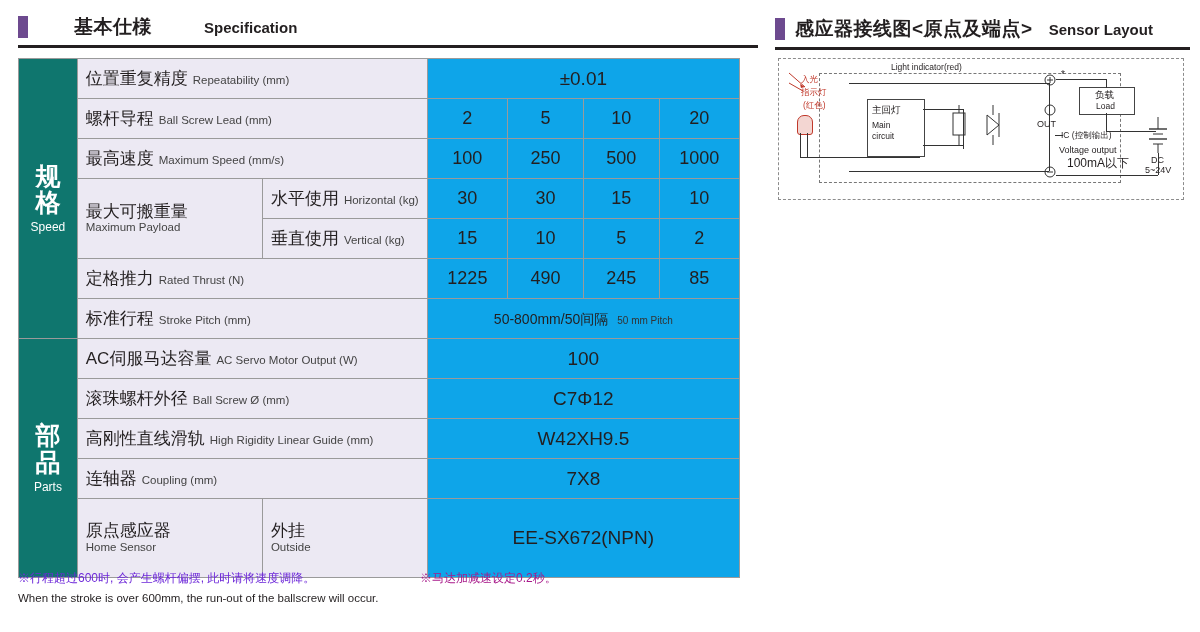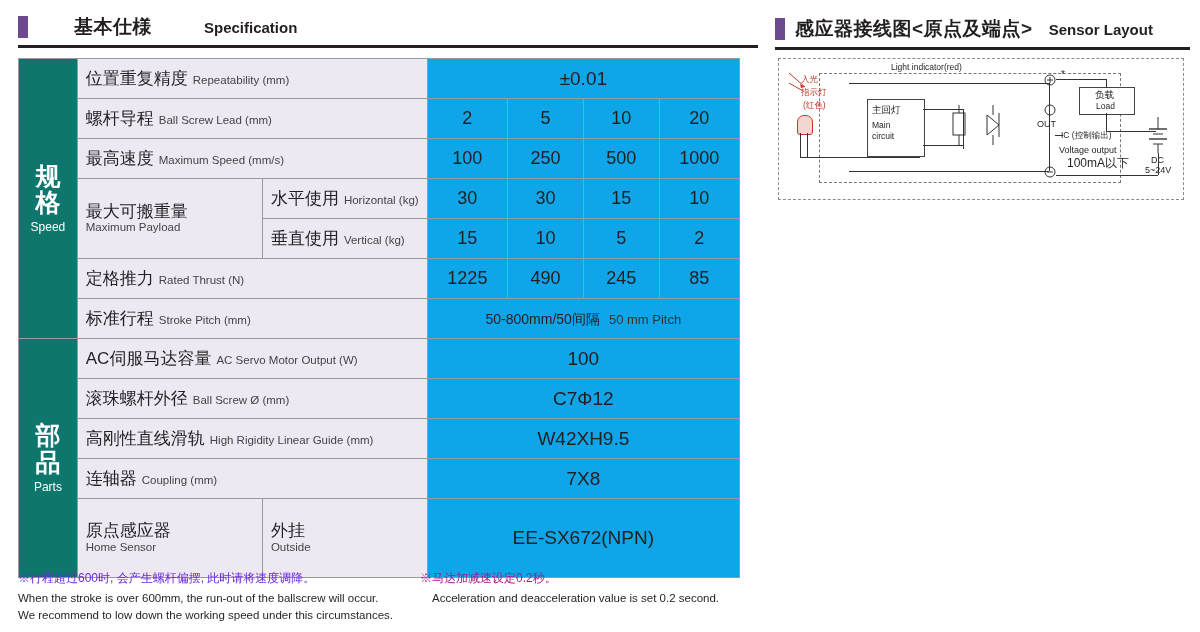--- a/index.html
+++ b/index.html
@@ -151,21 +151,21 @@
         <td class="val vcol">245</td>
         <td class="val vcol">85</td>
       </tr>
 
       <tr>
         <td class="lbl lbl-wide" colspan="2">
           <span class="cn">标准行程</span><span class="en">Stroke Pitch (mm)</span>
         </td>
         <td class="val" colspan="4">
           <span style="font-size:14px">50-800mm/50间隔</span>
-          <span style="font-size:13px;color:#333;margin-left:4px">50 mm Pitch</span>
+          <span style="font-size:10px;color:#333;margin-left:4px">50 mm Pitch</span>
         </td>
       </tr>
 
       <tr>
         <td class="vhead" rowspan="5">
           <div class="vh-cn">部品</div>
           <div class="vh-en">Parts</div>
         </td>
         <td class="lbl lbl-wide" colspan="2">
           <span class="cn">AC伺服马达容量</span><span class="en">AC Servo Motor Output (W)</span>
@@ -200,26 +200,24 @@
           <span class="en">Outside</span>
         </td>
         <td class="val big" colspan="4">EE-SX672(NPN)</td>
       </tr>
     </tbody>
   </table>
 
   <div class="notes">
     <div class="warn">※行程超过600时, 会产生螺杆偏摆, 此时请将速度调降。</div>
     <div>When the stroke is over 600mm, the run-out of the ballscrew will occur.</div>
-    <div>We recommend to low down the working speed under this circumstances.</div>
   </div>
 
   <div class="notes2">
     <div class="warn">※马达加减速设定0.2秒。</div>
-    <div class="sub">Acceleration and deacceleration value is set 0.2 second.</div>
   </div>
 
   <div id="sensor-box">
 
     <div class="inner-box" style="left:40px;top:14px;width:300px;height:108px;border:1px dashed #777;"></div>
 
     <div class="dg red" style="left:22px;top:16px;">入光</div>
     <div class="dg red" style="left:22px;top:29px;">指示灯</div>
     <div class="dg red" style="left:24px;top:42px;">(红色)</div>
 

